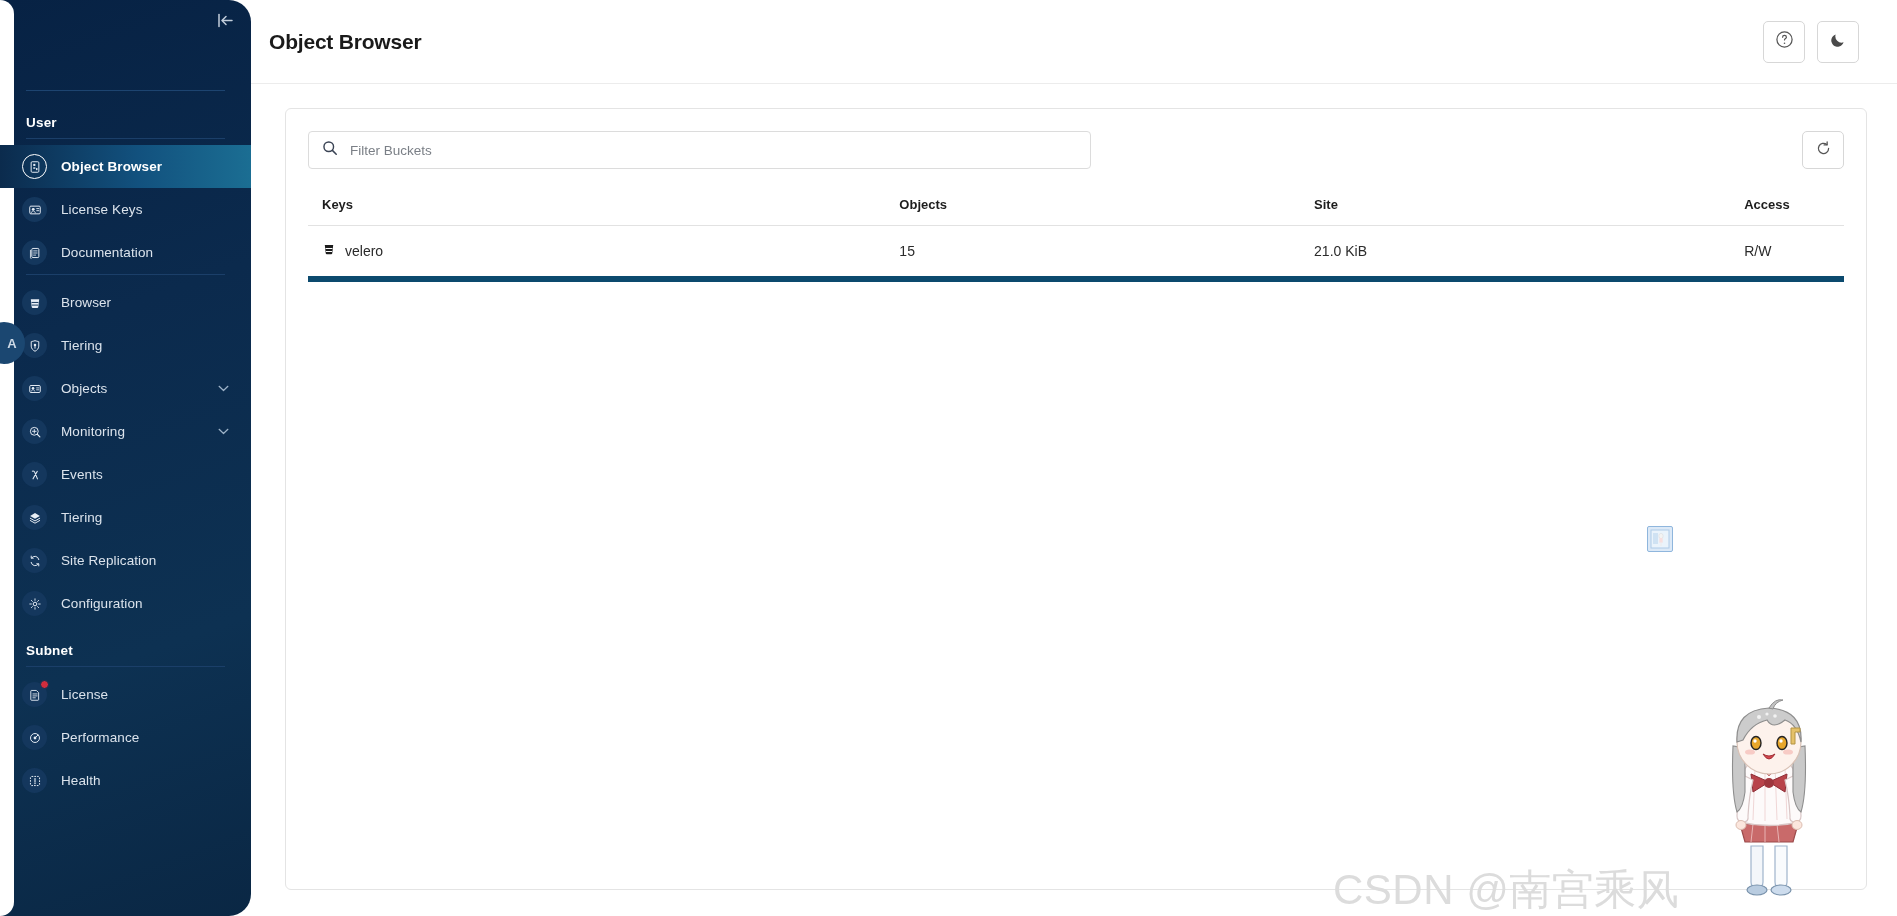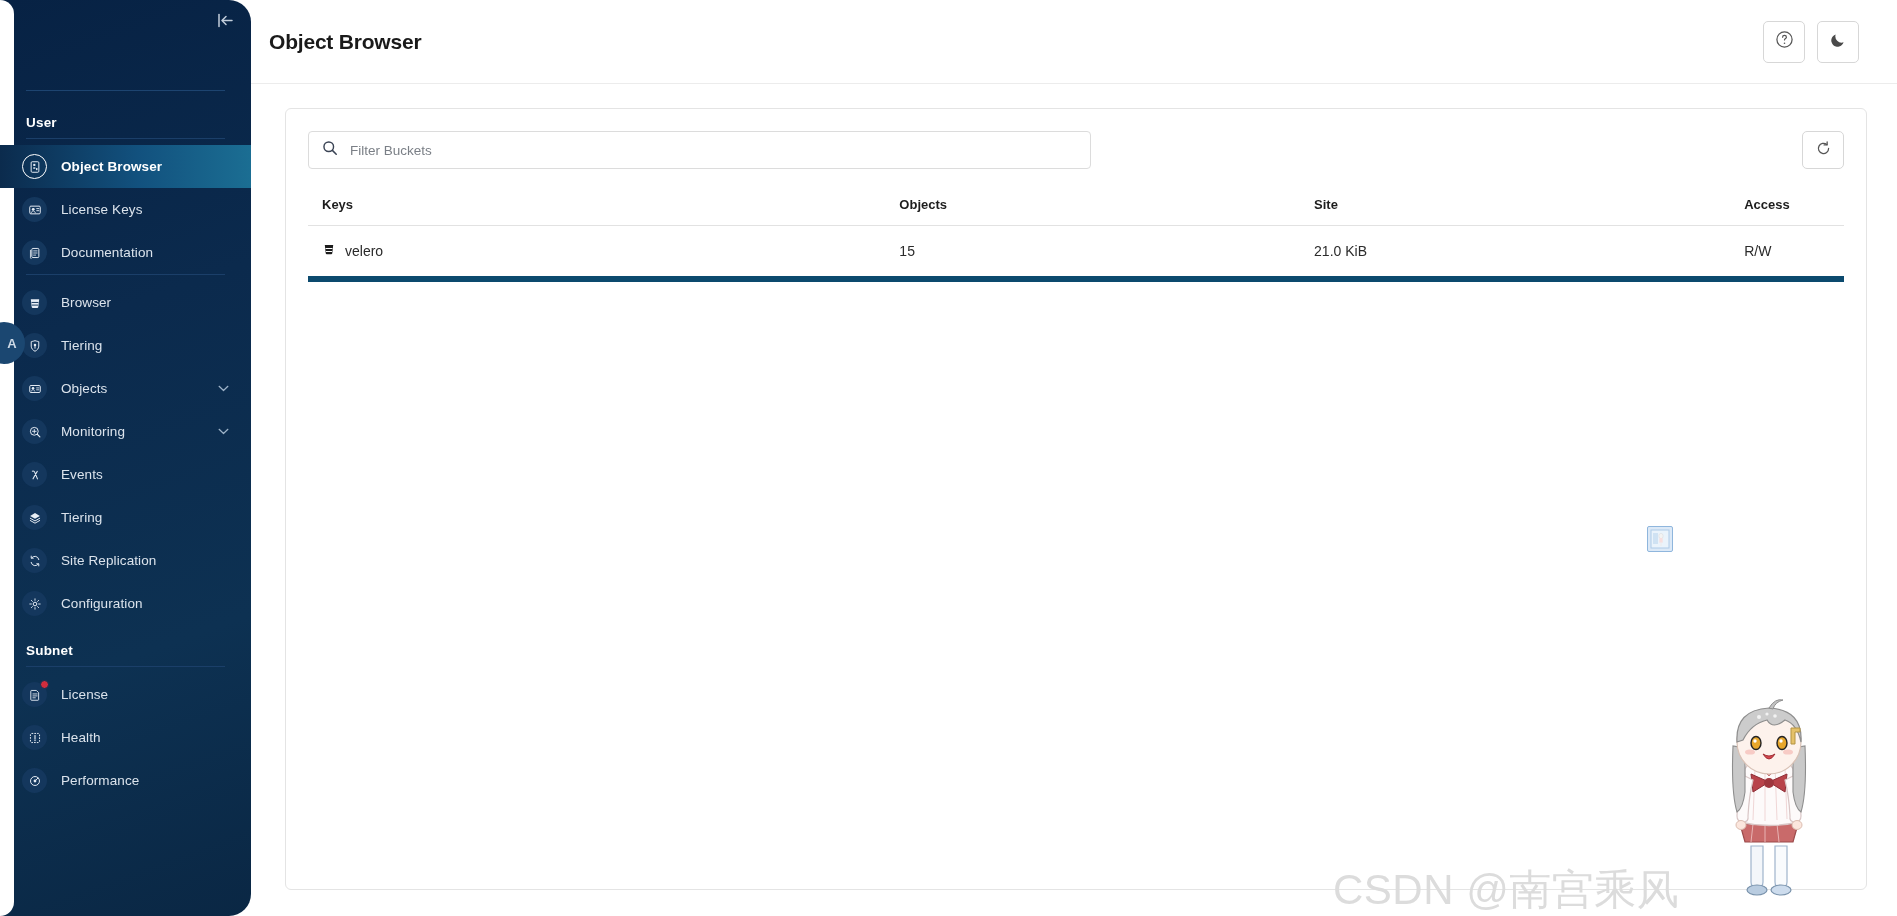--- a/index.html
+++ b/index.html
@@ -310,36 +310,36 @@
                 <path d="M5 3.5h7l3.2 3.2v9.8a1 1 0 0 1-1 1H5a1 1 0 0 1-1-1v-12a1 1 0 0 1 1-1Z" stroke="#e7eef6" stroke-width="1.3"></path>
                 <path d="M7 8.5h6M7 11.3h6M7 14h3.5" stroke="#e7eef6" stroke-width="1.2" stroke-linecap="round"></path>
               </svg>
               <span class="dot-badge"></span>
             </span>
             <span class="lbl">License</span>
           </div>
           <div class="sb-item">
             <span class="ic">
               <svg width="14" height="14" viewBox="0 0 20 20" fill="none" aria-hidden="true">
+                <circle cx="10" cy="10" r="6.4" stroke="#e7eef6" stroke-width="1.4"></circle>
+                <circle cx="10" cy="10" r="2" fill="#e7eef6"></circle>
+                <path d="M11.4 8.6 14.4 5.6" stroke="#e7eef6" stroke-width="1.4" stroke-linecap="round"></path>
+              </svg>
+            </span>
+            <span class="lbl">Performance</span>
+          </div>
+          <div class="sb-item">
+            <span class="ic">
+              <svg width="14" height="14" viewBox="0 0 20 20" fill="none" aria-hidden="true">
                 <rect x="3.5" y="3.5" width="13" height="13" rx="1.6" stroke="#e7eef6" stroke-width="1.4" stroke-dasharray="2.4 1.6"></rect>
                 <path d="M10 6.6v5" stroke="#e7eef6" stroke-width="1.6" stroke-linecap="round"></path>
                 <circle cx="10" cy="13.6" r="1" fill="#e7eef6"></circle>
               </svg>
             </span>
             <span class="lbl">Health</span>
-          </div>
-          <div class="sb-item">
-            <span class="ic">
-              <svg width="14" height="14" viewBox="0 0 20 20" fill="none" aria-hidden="true">
-                <circle cx="10" cy="10" r="6.4" stroke="#e7eef6" stroke-width="1.4"></circle>
-                <circle cx="10" cy="10" r="2" fill="#e7eef6"></circle>
-                <path d="M11.4 8.6 14.4 5.6" stroke="#e7eef6" stroke-width="1.4" stroke-linecap="round"></path>
-              </svg>
-            </span>
-            <span class="lbl">Performance</span>
           </div>
         </div>
     </div>
     <div class="avatar-chip">A</div>
   </aside>
 
   <main class="main">
 
     <div class="topbar">
       <div class="page-title">Object Browser</div>

